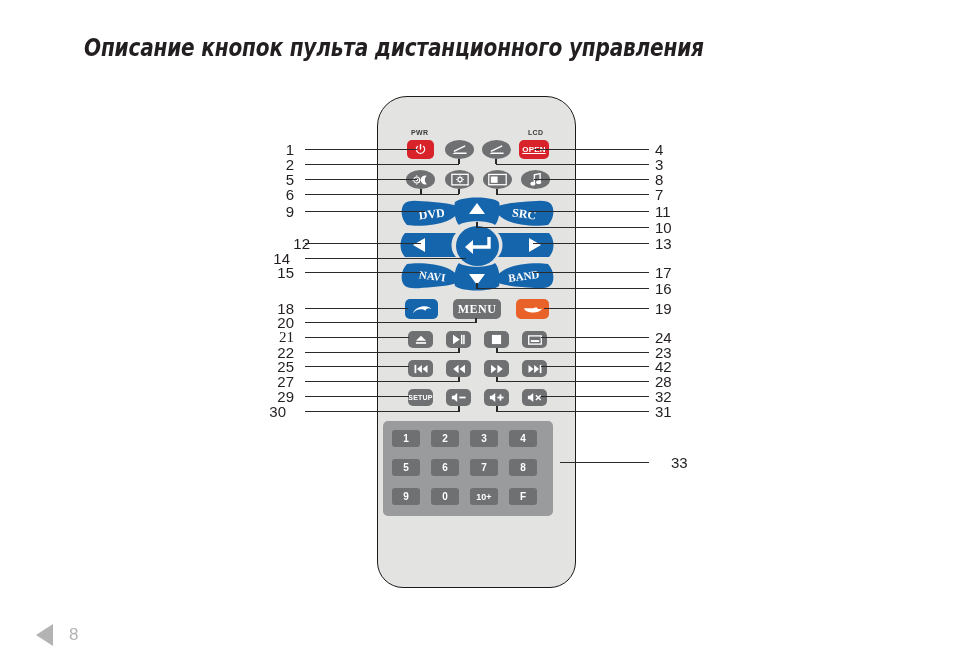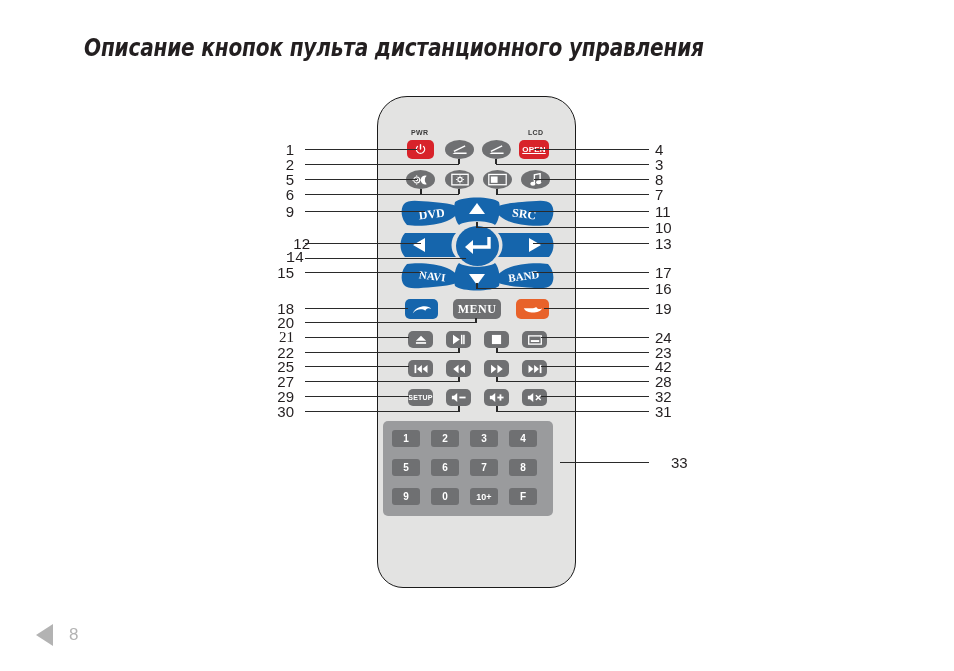--- a/index.html
+++ b/index.html
@@ -381,21 +381,21 @@
   <div class="leader" style="left:305px;top:194px;width:154px;"></div>
   <div class="num left" style="left:268px;top:187px;width:26px;">6</div>
 
   <div class="leader" style="left:305px;top:211px;width:120px;"></div>
   <div class="num left" style="left:268px;top:204px;width:26px;">9</div>
 
   <div class="leader" style="left:305px;top:243px;width:116px;"></div>
   <div class="num left" style="left:278px;top:236px;width:32px;">12</div>
 
   <div class="leader" style="left:305px;top:258px;width:161px;"></div>
-  <div class="num left" style="left:272px;top:251px;width:32px;font-family:Liberation Mono, monospace;">14</div>
+  <div class="num left" style="left:258px;top:251px;width:32px;">14</div>
 
   <div class="leader" style="left:305px;top:272px;width:116px;"></div>
   <div class="num left" style="left:262px;top:265px;width:32px;">15</div>
 
   <div class="leader" style="left:305px;top:308px;width:103px;"></div>
   <div class="num left" style="left:262px;top:301px;width:32px;">18</div>
 
   <div class="leader" style="left:305px;top:322px;width:171px;"></div>
   <div class="num left" style="left:262px;top:315px;width:32px;">20</div>
 
@@ -408,21 +408,21 @@
   <div class="leader" style="left:305px;top:366px;width:104px;"></div>
   <div class="num left" style="left:262px;top:359px;width:32px;">25</div>
 
   <div class="leader" style="left:305px;top:381px;width:154px;"></div>
   <div class="num left" style="left:262px;top:374px;width:32px;">27</div>
 
   <div class="leader" style="left:305px;top:396px;width:104px;"></div>
   <div class="num left" style="left:262px;top:389px;width:32px;">29</div>
 
   <div class="leader" style="left:305px;top:411px;width:154px;"></div>
-  <div class="num left" style="left:262px;top:404px;width:32px;">30</div>
+  <div class="num left" style="left:254px;top:404px;width:32px;">30</div>
 
   <div class="leader" style="left:534px;top:149px;width:115px;"></div>
   <div class="num right" style="left:655px;top:142px;width:32px;">4</div>
 
   <div class="leader" style="left:496px;top:164px;width:153px;"></div>
   <div class="num right" style="left:655px;top:157px;width:32px;">3</div>
 
   <div class="leader" style="left:534px;top:179px;width:115px;"></div>
   <div class="num right" style="left:655px;top:172px;width:32px;">8</div>
 

